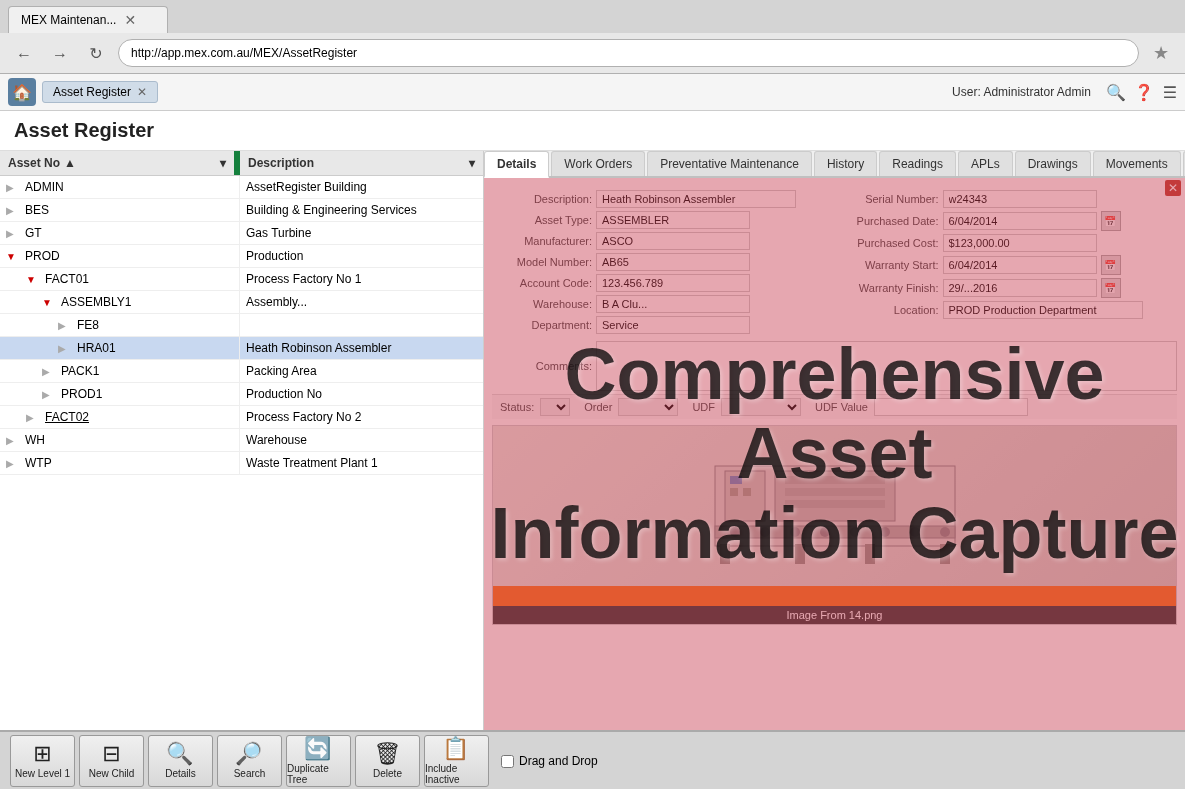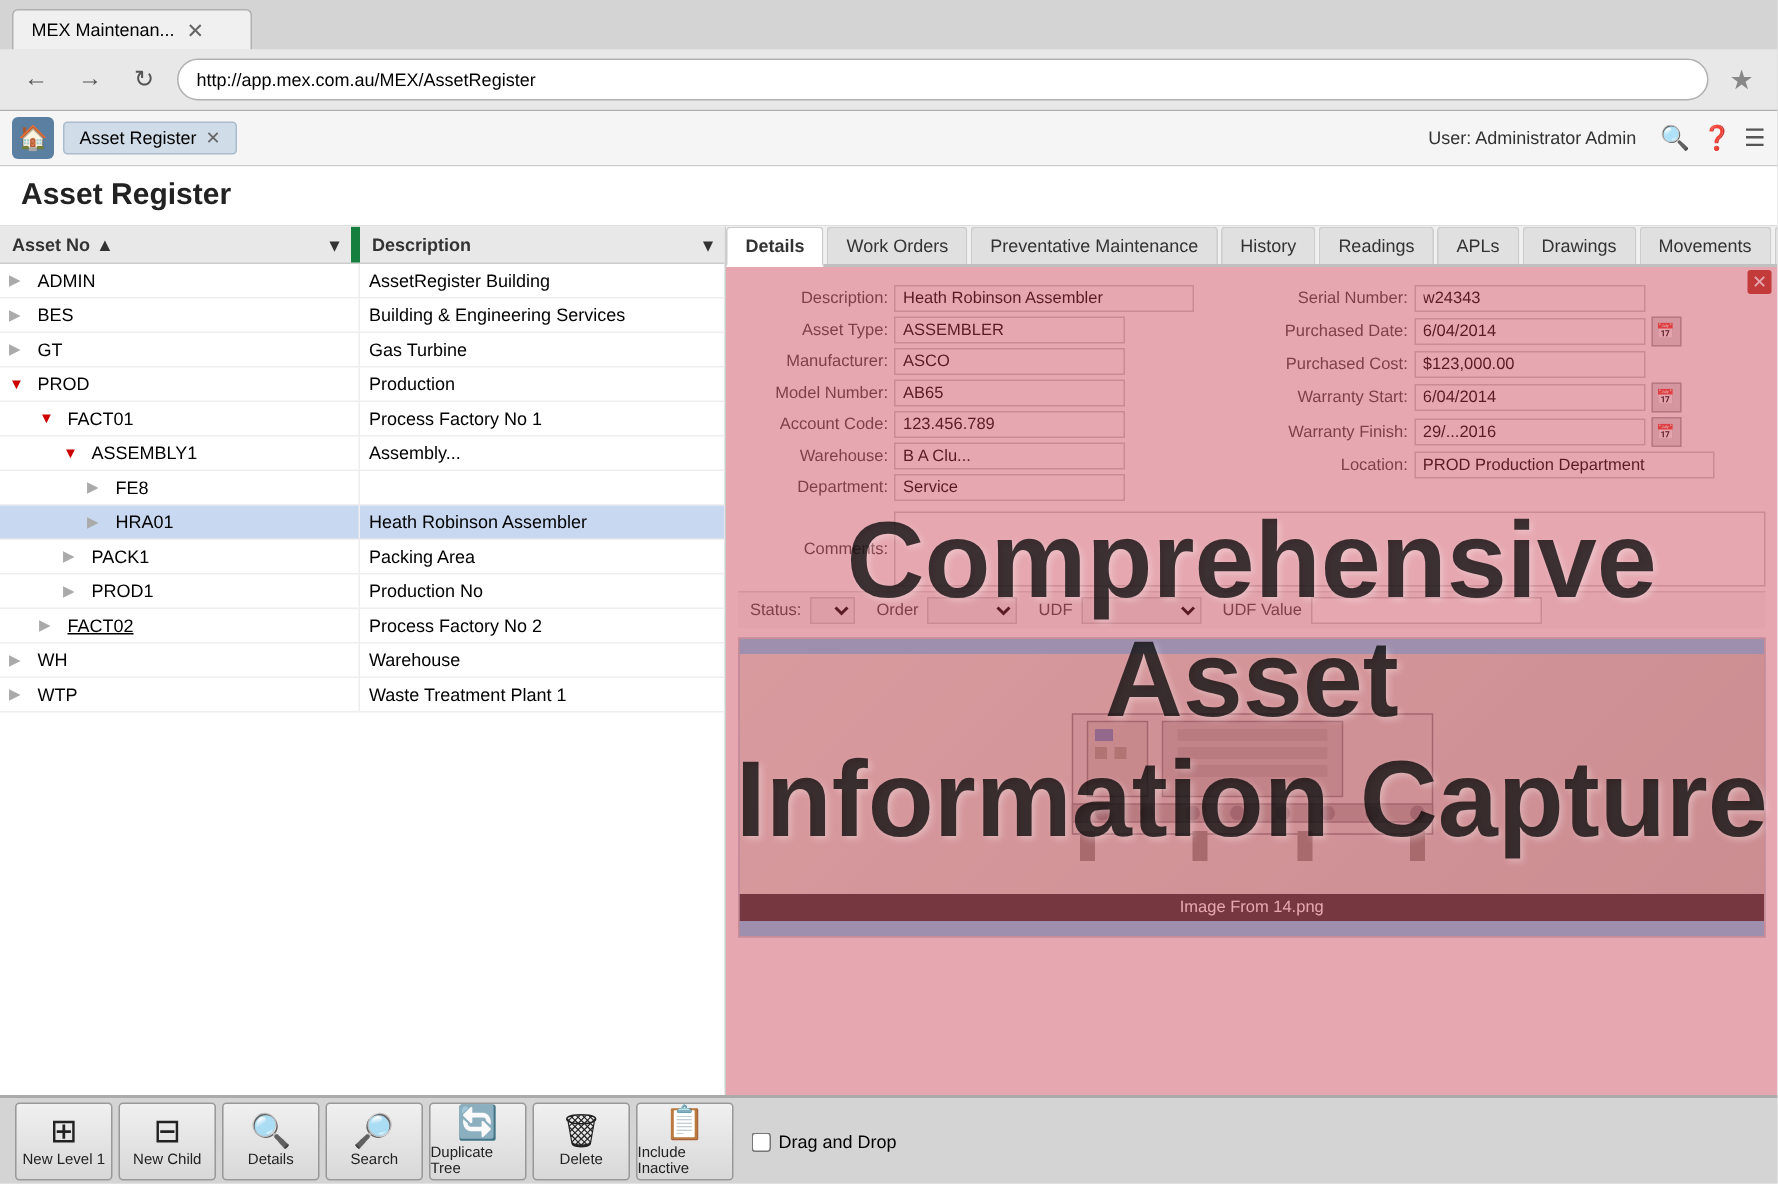--- a/index.html
+++ b/index.html
@@ -56,21 +56,21 @@
     
     .comments-section { margin-top: 4px; }
     .comments-box { width: 100%; height: 50px; border: 1px solid #ccc; font-size: 11px; resize: none; }
 
     
     .status-row { display: flex; align-items: center; gap: 6px; padding: 3px 8px; border-top: 1px solid #ddd; background: #f8f8f8; }
     .status-label { font-size: 11px; color: #444; }
     .status-select { font-size: 11px; border: 1px solid #ccc; padding: 1px 4px; }
 
     
-    .image-area { border: 1px solid #ccc; margin: 6px 0; background: #7dd3fc; display: flex; flex-direction: column; align-items: center; justify-content: center; height: 200px; overflow: hidden; }
+    .image-area { border: 1px solid #ccc; margin: 6px 0; background: #f97316; display: flex; flex-direction: column; align-items: center; justify-content: space-between; height: 200px; overflow: hidden; }
     .image-caption { background: #333; color: white; text-align: center; padding: 3px 8px; font-size: 11px; width: 100%; }
 
     
     .bottom-toolbar { background: #d4d4d4; border-top: 2px solid #aaa; display: flex; align-items: center; padding: 4px 10px; gap: 4px; height: 60px; }
     .toolbar-btn { display: flex; flex-direction: column; align-items: center; justify-content: center; width: 65px; height: 52px; border: 1px solid #999; background: linear-gradient(to bottom, #f0f0f0, #d8d8d8); cursor: pointer; border-radius: 3px; gap: 3px; font-size: 10px; color: #222; }
     .toolbar-icon { font-size: 22px; line-height: 1; }
     .drag-drop { display: flex; align-items: center; gap: 5px; margin-left: 8px; font-size: 12px; }
 
     
     .watermark-overlay { position: absolute; top: 0; left: 0; right: 0; bottom: 0; background: rgba(200, 60, 80, 0.45); display: flex; align-items: center; justify-content: center; pointer-events: none; z-index: 10; }

